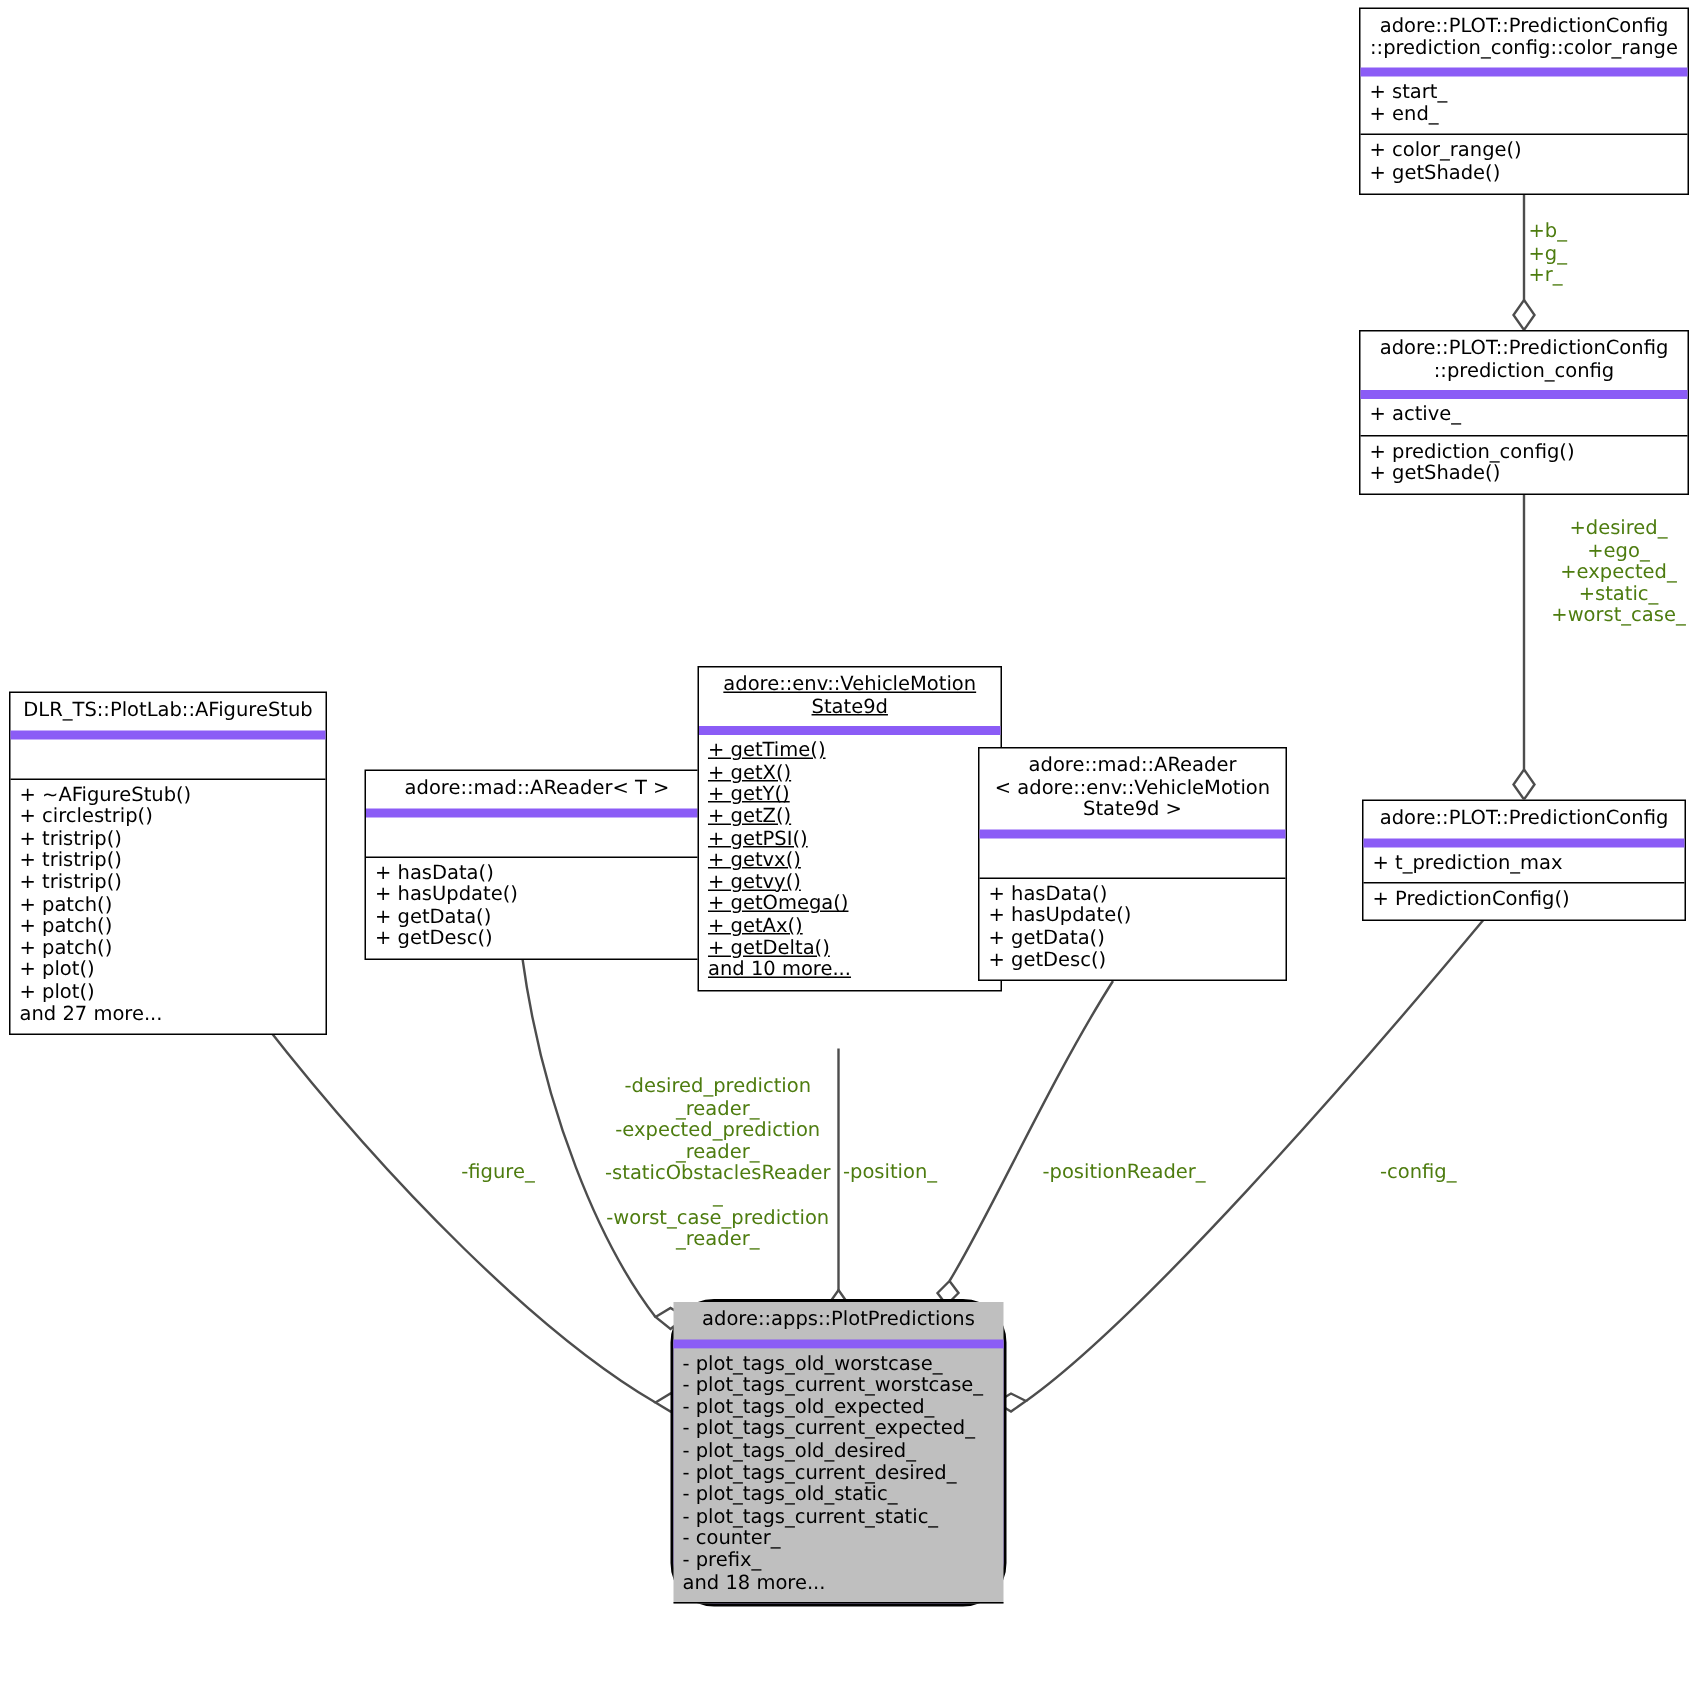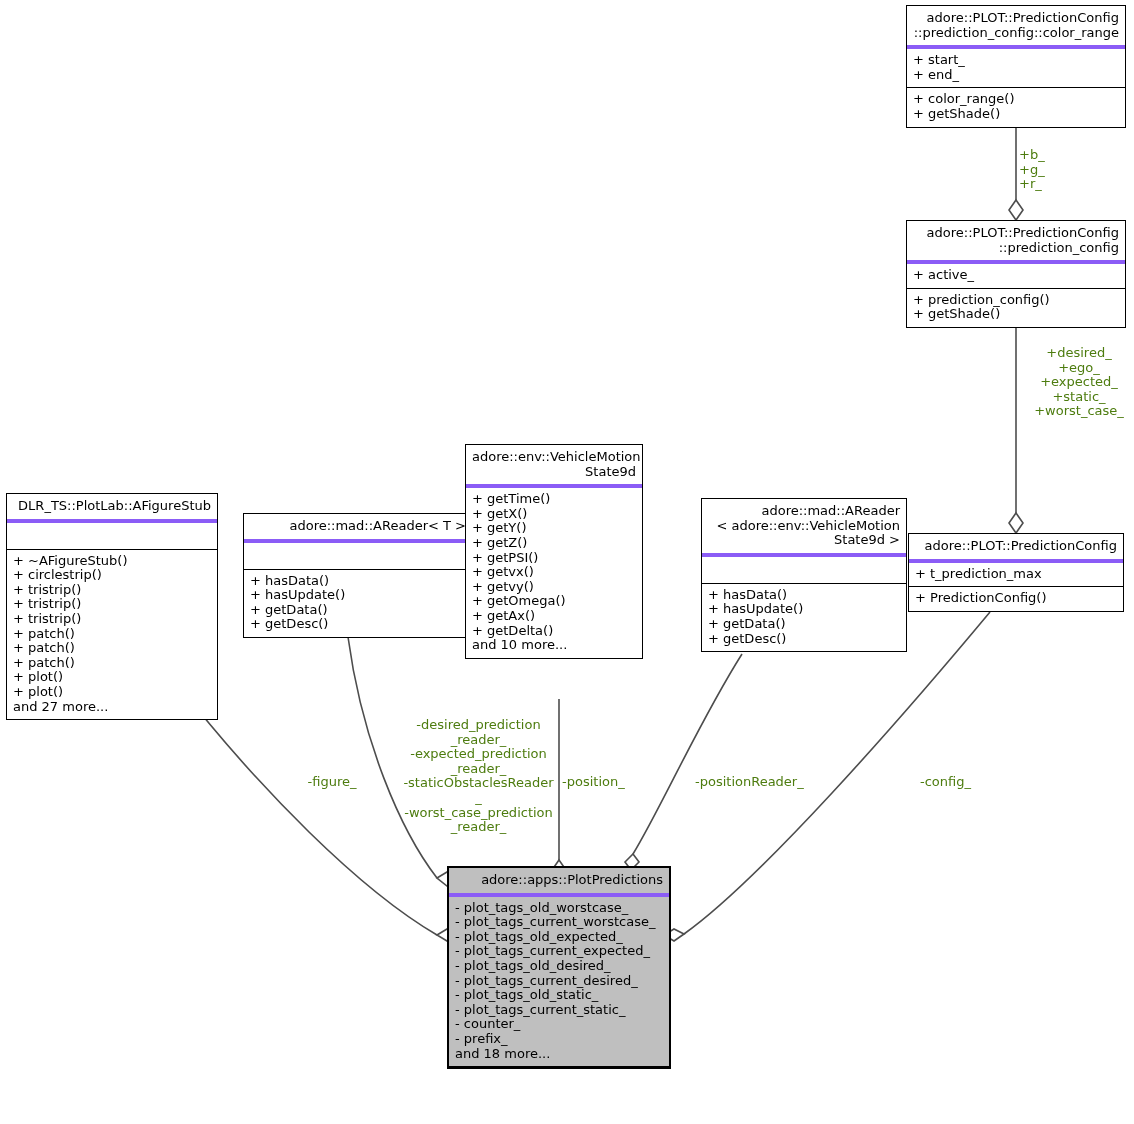--- a/index.html
+++ b/index.html
@@ -25,27 +25,27 @@
   }
   .uml-node {
     position: absolute;
     box-sizing: border-box;
     border: 1px solid #000000;
     background: #ffffff;
     font-size: 13px;
     line-height: 14.6px;
     color: #000000;
   }
-  .uml-node.filled { background: #8b5cf6; }
+  .uml-node.filled { background: #8b5cf6; border-radius: 29px; }
   .uml-node.filled .sec-title,
   .uml-node.filled .sec { background: #bfbfbf; }
   .sec-title {
-    text-align: right;
+    text-align: center;
     padding: 5px 6px 5px 6px;
-    border-bottom: 4px solid #8b5cf6;
+    border-bottom: 6px solid #8b5cf6;
     white-space: pre-line;
   }
   .sec {
     padding: 4px 6px 5px 6px;
     white-space: pre-line;
   }
   .sec.bordered { border-bottom: 1px solid #000000; }
   .sec.empty { height: 18px; padding: 4px 6px; }
   .edge-label {
     position: absolute;
@@ -107,21 +107,21 @@
     <div class="sec">+ prediction_config()
 + getShade()</div>
   </div>
 
   <div class="uml-node" style="left:908px; top:533px; width:216px;">
     <div class="sec-title">adore::PLOT::PredictionConfig</div>
     <div class="sec bordered" style="text-align:left;">+ t_prediction_max</div>
     <div class="sec">+ PredictionConfig()</div>
   </div>
 
-  <div class="uml-node" style="left:6px; top:461px; width:212px;margin-top:32px;">
+  <div class="uml-node" style="left:6px; top:461px; width:212px;">
     <div class="sec-title">DLR_TS::PlotLab::AFigureStub</div>
     <div class="sec bordered empty"></div>
     <div class="sec">+ ~AFigureStub()
 + circlestrip()
 + tristrip()
 + tristrip()
 + tristrip()
 + patch()
 + patch()
 + patch()
@@ -132,37 +132,37 @@
 
   <div class="uml-node" style="left:243px; top:513px; width:230px;">
     <div class="sec-title">adore::mad::AReader&lt; T &gt;</div>
     <div class="sec bordered empty"></div>
     <div class="sec">+ hasData()
 + hasUpdate()
 + getData()
 + getDesc()</div>
   </div>
 
-  <div class="uml-node" style="left:465px; top:444px; width:178px;">
+  <div class="uml-node" style="left:465px; top:444px; width:203px;text-decoration:underline;">
     <div class="sec-title">adore::env::VehicleMotion
 State9d</div>
     <div class="sec">+ getTime()
 + getX()
 + getY()
 + getZ()
 + getPSI()
 + getvx()
 + getvy()
 + getOmega()
 + getAx()
 + getDelta()
 and 10 more...</div>
   </div>
 
-  <div class="uml-node" style="left:701px; top:498px; width:206px;">
+  <div class="uml-node" style="left:652px; top:498px; width:206px;">
     <div class="sec-title">adore::mad::AReader
 &lt; adore::env::VehicleMotion
 State9d &gt;</div>
     <div class="sec bordered empty"></div>
     <div class="sec">+ hasData()
 + hasUpdate()
 + getData()
 + getDesc()</div>
   </div>
 

